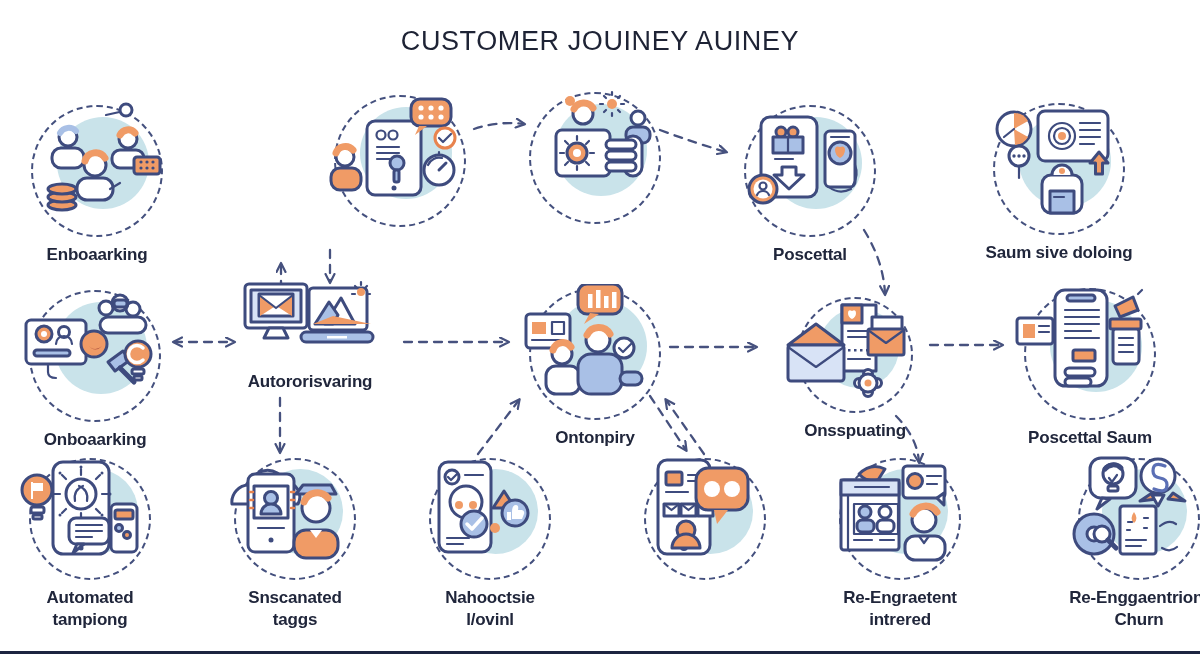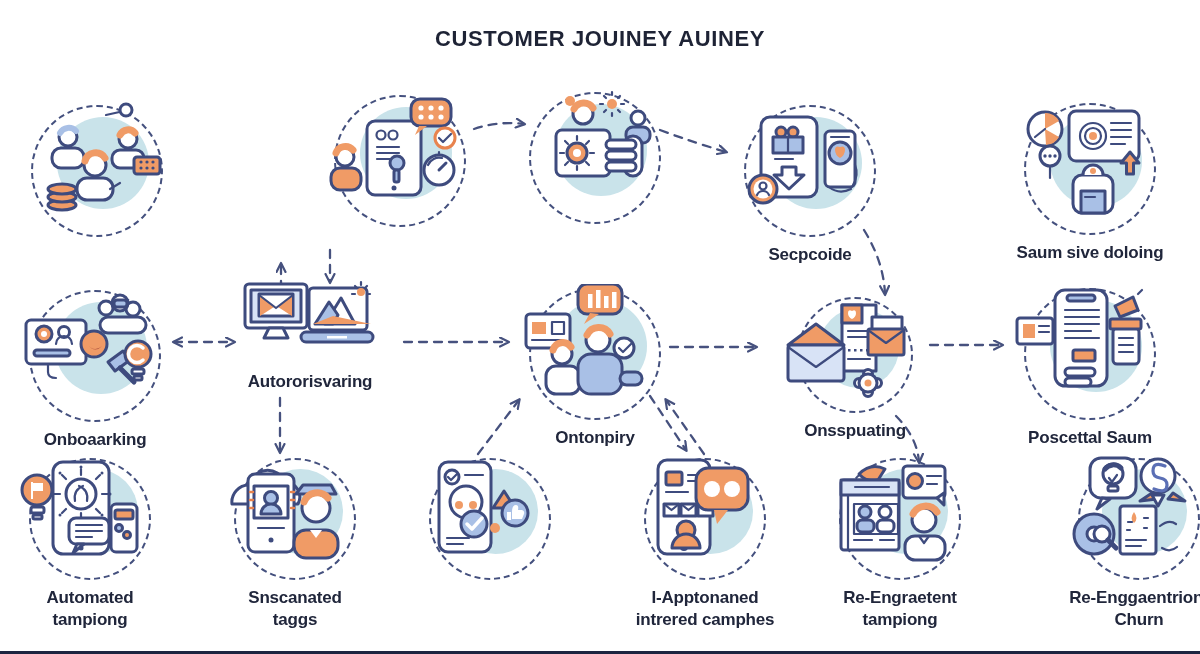--- a/index.html
+++ b/index.html
@@ -1,20 +1,20 @@
 <!DOCTYPE html>
 <html><head>
 <meta charset="utf-8">
 <style>
   html,body{margin:0;padding:0;}
   body{width:1200px;height:654px;position:relative;background:#ffffff;overflow:hidden;
        font-family:"Liberation Sans", sans-serif;}
   .stage{position:absolute;inset:0;}
   .title{position:absolute;top:26px;left:0;right:0;text-align:center;
-         font-size:22px;font-weight:700;color:#1E2335;letter-spacing:.6px;}
+         font-size:27px;font-weight:400;color:#1E2335;letter-spacing:.6px;}
   .cluster{position:absolute;width:170px;text-align:center;}
   .ring{position:relative;margin:0 auto;border:2.5px dashed #44507E;border-radius:50%;}
   .r130{width:128px;height:128px;}
   .r120{width:118px;height:118px;}
   .r115{width:112px;height:112px;}
   .blob{position:absolute;border-radius:50%;background:#C9E3EA;}
   .r130 .blob{left:24px;top:10px;width:92px;height:92px;}
   .r120 .blob{left:22px;top:9px;width:85px;height:85px;}
   .r115 .blob{left:20px;top:9px;width:80px;height:80px;}
   .art{position:absolute;left:50%;top:-6px;transform:translateX(-50%);}
@@ -87,20 +87,21 @@
           <ellipse class="o" cx="40" cy="88" rx="14" ry="5"></ellipse>
         <rect class="o" x="112" y="56" width="26" height="17" rx="3"></rect>
         <circle class="n" cx="119" cy="61" r="1.6"></circle>
           <circle class="n" cx="125" cy="61" r="1.6"></circle>
           <circle class="n" cx="131" cy="61" r="1.6"></circle>
         <circle class="n" cx="119" cy="67" r="1.6"></circle>
           <circle class="n" cx="125" cy="67" r="1.6"></circle>
           <circle class="n" cx="131" cy="67" r="1.6"></circle>
       </svg>
     </div>
+    <div class="lbl">Enboaarking</div>
   </div>
 
   <div class="cluster" style="left:315px;top:95px">
     <div class="ring r130">
       <div class="blob"></div>
       <svg class="art" width="150" height="135" viewBox="0 0 150 135">
         <circle class="w" cx="20" cy="66" r="9"></circle>
           <path class="ho" d="M11,62 a10,10 0 0 1 17,-3" stroke-width="6"></path>
         <rect class="o" x="6" y="77" width="30" height="22" rx="9"></rect>
         <rect class="w" x="42" y="30" width="54" height="74" rx="8"></rect>
@@ -166,24 +167,24 @@
           <circle class="wn" cx="28" cy="88" r="9.5"></circle>
         <circle class="s2" cx="28" cy="85" r="3.5"></circle>
           <path class="s2" d="M22,94 a6.5,6.5 0 0 1 12,0"></path>
         <rect class="w" x="90" y="30" width="30" height="56" rx="5"></rect>
           <path class="s2" d="M96,36 h18"></path>
         <circle class="b" cx="105" cy="52" r="11"></circle>
         <path class="on" d="M100,49 q0,-5 5,-3 q5,-2 5,3 q0,5 -5,8 q-5,-3 -5,-8"></path>
         <path class="s2" d="M120,64 q4,10 -2,20 M94,86 q10,8 22,2"></path>
       </svg>
     </div>
-    <div class="lbl">Secpcoide</div>
-  </div>
-
-  <div class="cluster" style="left:1005px;top:103px">
+    <div class="lbl">Poscettal</div>
+  </div>
+
+  <div class="cluster" style="left:974px;top:103px">
     <div class="ring r130">
       <div class="blob"></div>
       <svg class="art" width="150" height="135" viewBox="0 0 150 135">
         <circle class="w" cx="30" cy="30" r="17"></circle>
         <path class="on" d="M30,30 L30,14 A16,16 0 0 1 44,22 z"></path>
         <path class="on" d="M30,30 L44,38 A16,16 0 0 1 31,46 z"></path>
         <path class="s2" d="M30,30 l-10,8"></path>
         <circle class="w" cx="35" cy="57" r="10"></circle>
         <circle class="n" cx="30" cy="57" r="1.7"></circle>
           <circle class="n" cx="35" cy="57" r="1.7"></circle>
@@ -408,20 +409,22 @@
         <path class="o" d="M78,54 l11,-17 l11,17 z"></path>
         <circle class="b" cx="59" cy="70" r="13"></circle>
         <path d="M52,70 l5,5 l10,-11" stroke="#fff" stroke-width="3.5" fill="none" stroke-linecap="round" stroke-linejoin="round"></path>
         <circle class="b" cx="100" cy="59" r="13"></circle>
         <rect class="wn" x="92" y="58" width="4" height="8"></rect>
         <path class="wn" d="M97,58 q0,-7 4,-7 q3,0 2,5 h4 q3,1 2,4 l-2,5 h-10 z"></path>
         <circle class="on" cx="80" cy="74" r="5"></circle>
         <path class="s2" d="M32,84 h22 M32,90 h16"></path>
       </svg>
     </div>
+    <div class="lbl">Nahooctsie
+l/ovinl</div>
   </div>
 
   <div class="cluster" style="left:620px;top:458px">
     <div class="ring r120">
       <div class="blob"></div>
       <svg class="art" width="150" height="135" viewBox="0 0 150 135">
         <rect class="w" x="28" y="6" width="52" height="94" rx="9"></rect>
           <circle class="s2" cx="54" cy="93" r="3"></circle>
         <rect class="o" x="36" y="18" width="16" height="13" rx="2"></rect>
         <path class="s2" d="M58,21 h16 M58,27 h16 M36,38 h22"></path>
@@ -432,22 +435,20 @@
         <rect class="w" x="68" y="50" width="15" height="12"></rect>
           <path class="s2" d="M68,50 l7.5,6 l7.5,-6"></path>
         <circle class="o" cx="56" cy="76" r="9"></circle>
           <path class="o" d="M42,94 a14,14 0 0 1 28,0 z"></path>
         <rect class="o" x="66" y="14" width="52" height="42" rx="12"></rect>
         <circle class="wn" cx="82" cy="35" r="8"></circle>
           <circle class="wn" cx="102" cy="35" r="8"></circle>
         <path class="on" d="M84,56 l3,14 l11,-14 z"></path>
       </svg>
     </div>
-    <div class="lbl">I-Apptonaned
-intrered camphes</div>
   </div>
 
   <div class="cluster" style="left:815px;top:458px">
     <div class="ring r120">
       <div class="blob"></div>
       <svg class="art" width="150" height="135" viewBox="0 0 150 135">
         <path class="o" d="M34,20 q12,-12 26,-5 l-7,11 q-11,3 -19,-6 z"></path>
         <rect class="w" x="16" y="26" width="58" height="70" rx="3"></rect>
         <rect class="lb" x="16" y="26" width="58" height="15"></rect>
           <path class="s2" d="M30,33 h34"></path>
@@ -462,21 +463,21 @@
           <path class="w" d="M112,44 l7,7 v-12 z"></path>
         <circle class="o" cx="90" cy="27" r="7.5"></circle>
           <path class="s2" d="M102,22 h14 M102,30 h10"></path>
         <circle class="w" cx="99" cy="66" r="12"></circle>
           <path class="ho" d="M88,60 a14,14 0 0 1 24,-2" stroke-width="9"></path>
         <rect class="w" x="80" y="82" width="40" height="24" rx="10"></rect>
           <path class="s2" d="M94,82 l5,7 l5,-7"></path>
       </svg>
     </div>
     <div class="lbl">Re-Engraetent
-tampiong</div>
+intrered</div>
   </div>
 
   <div class="cluster" style="left:1054px;top:458px">
     <div class="ring r120">
       <div class="blob"></div>
       <svg class="art" width="150" height="135" viewBox="0 0 150 135">
         <rect class="w" x="26" y="4" width="46" height="40" rx="11"></rect>
           <path class="w" d="M38,44 l-5,11 l13,-10 z"></path>
         <circle class="w" cx="49" cy="20" r="10"></circle>
         <path d="M41,15 a10,9 0 0 1 16,-1" stroke="#3E4B7E" stroke-width="5" fill="none" stroke-linecap="round"></path>

